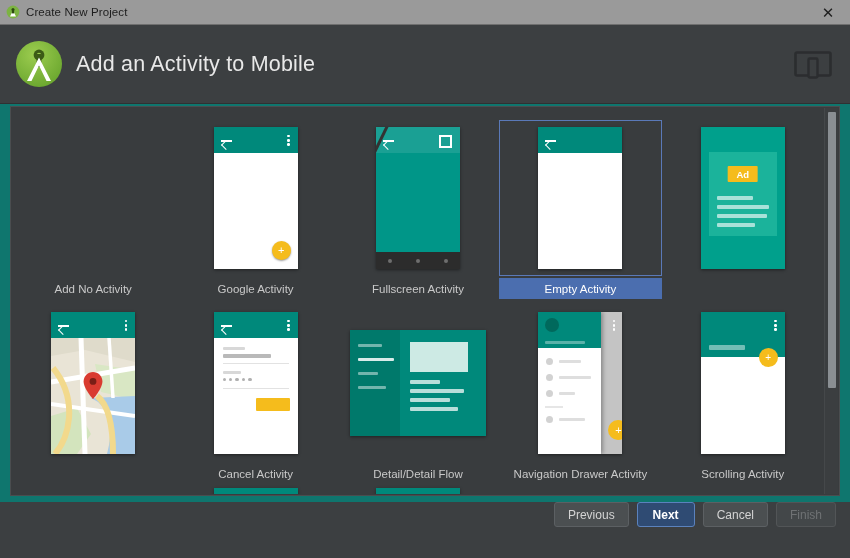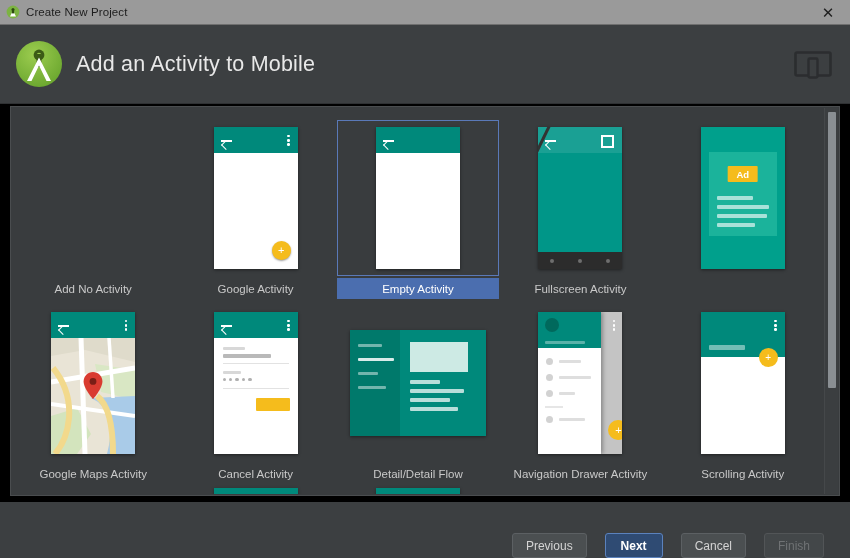--- a/index.html
+++ b/index.html
@@ -2,21 +2,21 @@
 <html><head>
 <meta charset="utf-8">
 <style>
   html,body{margin:0;padding:0;}
   body{
     width:850px;height:558px;overflow:hidden;
     background:#3c3f41;
     font-family:"Liberation Sans",sans-serif;
     -webkit-font-smoothing:antialiased;
   }
-  .win{position:relative;width:850px;height:558px;background:#000000;}
+  .win{position:relative;width:850px;height:558px;background:#0f766e;}
 
   
   .titlebar{
     height:24px;background:#9a9a9a;
     display:flex;align-items:center;padding:0 0 0 6px;
     border-bottom:1px solid #6f6f6f;
   }
   .tb-icon{width:14px;height:14px;margin-right:6px;flex:0 0 auto;position:relative;}
   .tb-title{font-size:11.5px;color:#1d1d1d;flex:1 1 auto;letter-spacing:.1px;}
   .tb-close{
@@ -173,21 +173,21 @@
     box-shadow:0 1px 3px rgba(0,0,0,.4);}
 
   
   .scrollbar{position:absolute;right:1px;top:1px;bottom:1px;width:14px;background:#3b3e40;
     border-left:1px solid #45484a;box-sizing:border-box;}
   .scroll-thumb{position:absolute;left:3px;width:8px;top:4px;height:276px;background:#8a8f93;border-radius:1px;}
 
   
   .footer{
     position:absolute;left:0;right:0;bottom:0;height:56px;background:#3c3f41;
-    display:flex;align-items:flex-end;justify-content:flex-end;padding-right:26px;gap:18px;
+    display:flex;align-items:flex-start;justify-content:flex-end;padding-right:14px;gap:8px;
   }
   .btn{
     min-width:58px;height:25px;padding:0 13px;box-sizing:border-box;
     background:#4b4f51;border:1px solid #5c6063;border-radius:3px;
     color:#d4d4d4;font-size:12px;font-family:"Liberation Sans",sans-serif;
     display:flex;align-items:center;justify-content:center;cursor:default;
   }
   .btn.default{background:#2f4b73;border-color:#5b82bd;color:#ffffff;font-weight:bold;}
   .btn.disabled{color:#6f7274;border-color:#525557;background:#434749;}
 </style>
@@ -254,31 +254,20 @@
                     <i></i>
                     <i></i>
                   </span>
               </div>
               <div class="fab">+</div>
             </div>
           </div>
           <div class="caption">Google Activity</div>
         </div>
 
-        <div class="cell selected">
-          <div class="thumb-box">
-            <div class="phone">
-              <div class="appbar">
-                <span class="back-arrow"></span>
-              </div>
-            </div>
-          </div>
-          <div class="caption">Empty Activity</div>
-        </div>
-
         <div class="cell">
           <div class="thumb-box">
             <div class="phone">
               <div class="fullscreen-body">
                 <div class="fs-topshade"></div>
                 <div class="fs-slash"></div>
                 <span class="back-arrow"></span>
                 <span class="fs-expand">
                   <span></span>
                     <span></span>
@@ -287,20 +276,31 @@
                 </span>
                 <div class="fs-nav">
                     <i></i>
                     <i></i>
                     <i></i>
                   </div>
               </div>
             </div>
           </div>
           <div class="caption">Fullscreen Activity</div>
+        </div>
+
+        <div class="cell selected">
+          <div class="thumb-box">
+            <div class="phone">
+              <div class="appbar">
+                <span class="back-arrow"></span>
+              </div>
+            </div>
+          </div>
+          <div class="caption">Empty Activity</div>
         </div>
 
         <div class="cell">
           <div class="thumb-box">
             <div class="phone">
               <div class="admob-body">
                 <div class="admob-card">
                   <div class="ad-badge">Ad</div>
                   <span class="ad-line" style="left:8px;top:44px;width:36px;"></span>
                   <span class="ad-line" style="left:8px;top:53px;width:52px;"></span>
@@ -335,21 +335,20 @@
                   <path d="M30 0 L34 116" stroke="#ffffff" stroke-width="5" fill="none"></path>
                   <path d="M58 0 L62 60" stroke="#ffffff" stroke-width="3.5" fill="none"></path>
                   <path d="M2 30 q18 22 16 50 q-2 22 -14 36" stroke="#f2d98c" stroke-width="6" fill="none"></path>
                   <path d="M46 58 q16 12 16 58" stroke="#f2d98c" stroke-width="6" fill="none"></path>
                   <path d="M42 34 c-5.2 0 -9.4 4.2 -9.4 9.4 c0 7 9.4 17.6 9.4 17.6 s9.4 -10.6 9.4 -17.6 c0 -5.2 -4.2 -9.4 -9.4 -9.4 z" fill="#d93b30"></path>
                   <circle cx="42" cy="43.4" r="3.4" fill="#7a1e16"></circle>
                 </svg>
               </div>
             </div>
           </div>
-          <div class="caption">Google Maps Activity</div>
         </div>
 
         <div class="cell">
           <div class="thumb-box">
             <div class="phone">
               <div class="appbar">
                 <span class="back-arrow"></span>
                 <span class="kebab">
                     <i></i>
                     <i></i>

